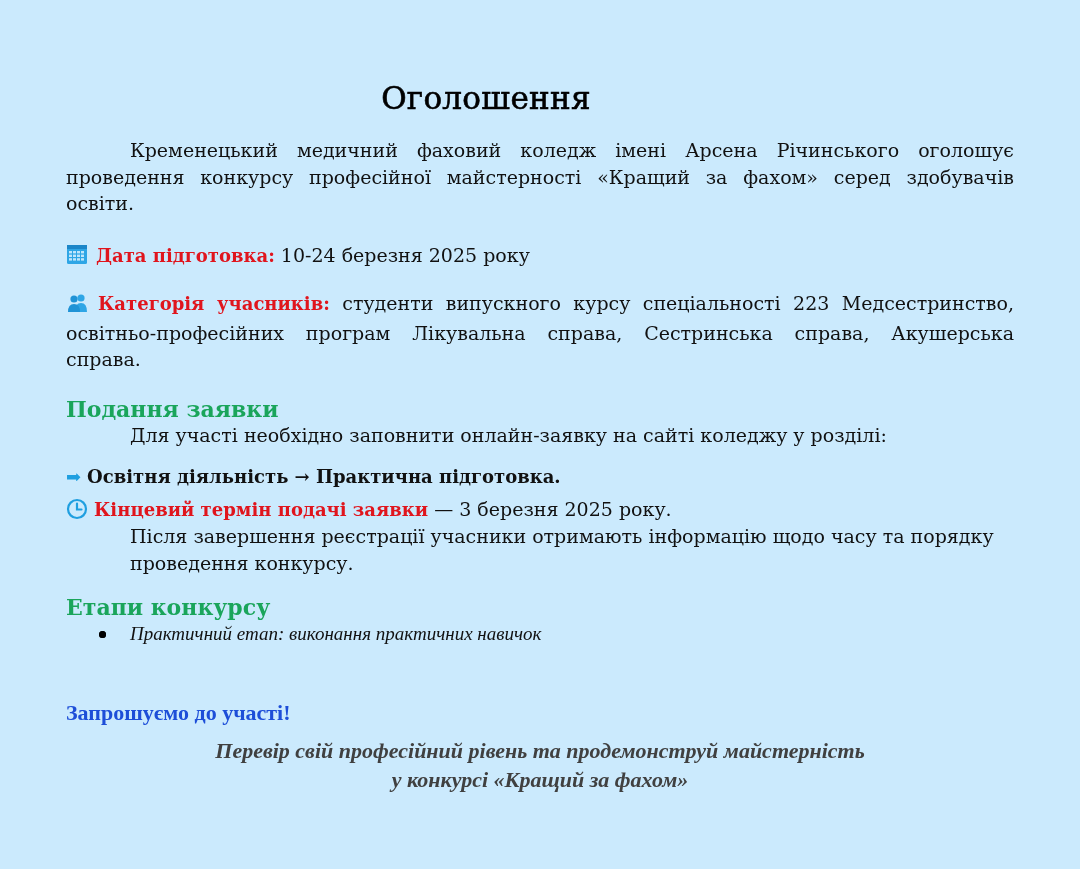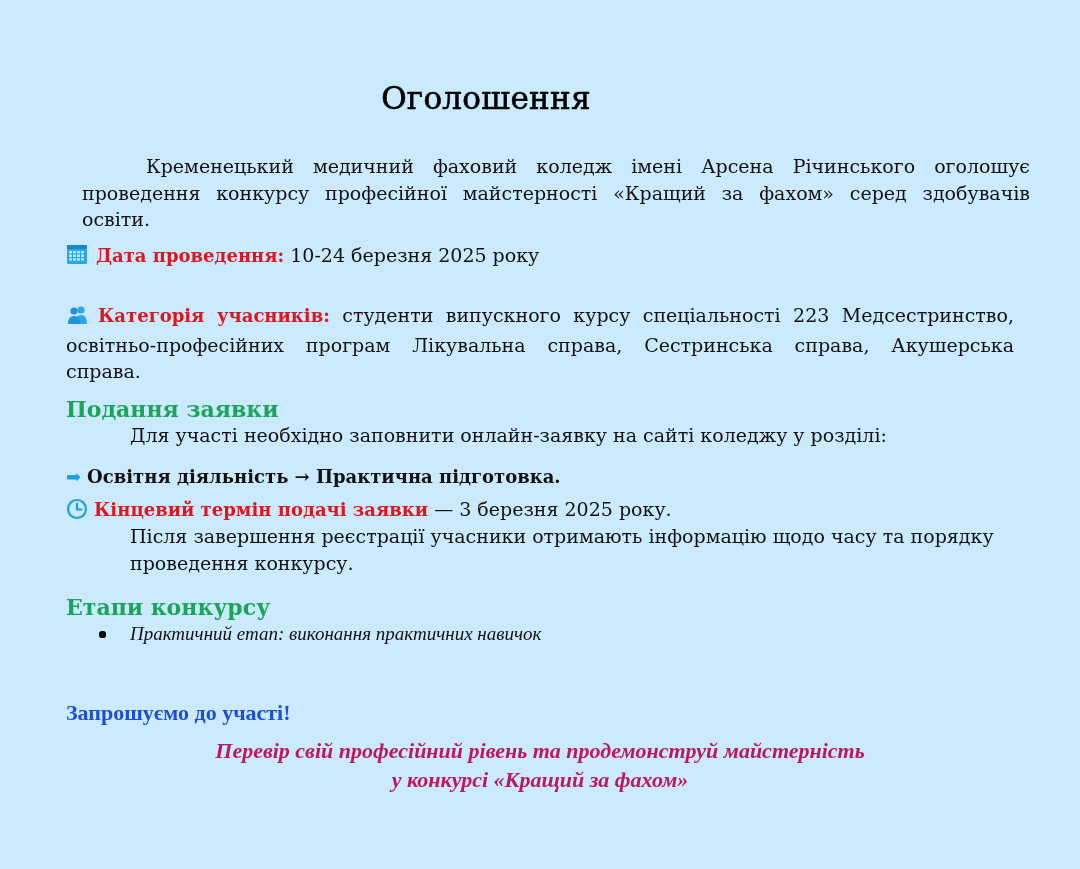--- a/index.html
+++ b/index.html
@@ -61,21 +61,21 @@
       color: #1aa55b;
       font-weight: bold;
       font-size: 22px;
     }
     .icon {
       display: inline-block;
       vertical-align: -3px;
       margin-right: 8px;
     }
     .date-row { top: 242px; }
-    .category-row { top: 290px; text-align: justify; word-spacing: 6px; margin-top: 12px; }
+    .category-row { top: 290px; text-align: justify; word-spacing: 6px; }
     .apply-heading { top: 396px; }
     .apply-text { top: 422px; text-indent: 64px; }
     .path-row { top: 449px; font-weight: bold; font-size: 18px; margin-top: 15px; }
     .path-row .arrow-icon { color: #1f9fe0; font-size: 18px; margin-right: 6px; }
     .deadline-row { top: 496px; }
     .deadline-note { top: 523px; left: 64px; width: 884px; }
     .stages-heading { top: 594px; }
     .stages-list {
       position: absolute;
       top: 620px;
@@ -115,32 +115,32 @@
       position: absolute;
       top: 736px;
       left: 66px;
       width: 948px;
       text-align: center;
       font-family: "Liberation Serif", serif;
       font-weight: bold;
       font-style: italic;
       font-size: 22px;
       line-height: 29px;
-      color: #be185d;
+      color: #404040;
     }
     .slogan div { white-space: nowrap; }
   </style>
 </head>
 <body>
 
 <h1 class="title">Оголошення</h1>
 
 <div class="page">
 
-  <p class="para indent intro" style="margin:16px;">Кременецький медичний фаховий коледж імені Арсена Річинського оголошує проведення конкурсу професійної майстерності «Кращий за фахом» серед здобувачів освіти.</p>
+  <p class="para indent intro" style="margin:0;">Кременецький медичний фаховий коледж імені Арсена Річинського оголошує проведення конкурсу професійної майстерності «Кращий за фахом» серед здобувачів освіти.</p>
 
   <div class="row date-row">
     <span class="icon">
       <svg width="22" height="22" viewBox="0 0 22 22">
         <rect x="1" y="2" width="20" height="19" rx="1.5" fill="#2ea6e6"></rect>
         <rect x="1" y="2" width="20" height="4" fill="#1b86c8"></rect>
         <g fill="#bfe6fb">
           <rect x="3" y="8" width="3" height="2.4"></rect>
             <rect x="7" y="8" width="3" height="2.4"></rect>
             <rect x="11" y="8" width="3" height="2.4"></rect>
@@ -148,21 +148,21 @@
           <rect x="3" y="11.6" width="3" height="2.4"></rect>
             <rect x="7" y="11.6" width="3" height="2.4"></rect>
             <rect x="11" y="11.6" width="3" height="2.4"></rect>
             <rect x="15" y="11.6" width="3" height="2.4"></rect>
           <rect x="3" y="15.2" width="3" height="2.4"></rect>
             <rect x="7" y="15.2" width="3" height="2.4"></rect>
             <rect x="11" y="15.2" width="3" height="2.4"></rect>
             <rect x="15" y="15.2" width="3" height="2.4"></rect>
         </g>
       </svg>
-    </span><span class="label-red">Дата проведення:</span><span> 10-24 березня 2025 року</span>
+    </span><span class="label-red">Дата підготовка:</span><span> 10-24 березня 2025 року</span>
   </div>
 
   <div class="row category-row">
     <span class="icon">
       <svg width="24" height="20" viewBox="0 0 24 20">
         <circle cx="15" cy="5" r="3.6" fill="#2ea6e6"></circle>
         <path d="M9 19 Q9 10 15 10 Q21 10 21 19 Z" fill="#2ea6e6"></path>
         <circle cx="8" cy="6" r="3.6" fill="#1f93d6"></circle>
         <path d="M2 19 Q2 11 8 11 Q14 11 14 19 Z" fill="#1f93d6"></path>
       </svg>

